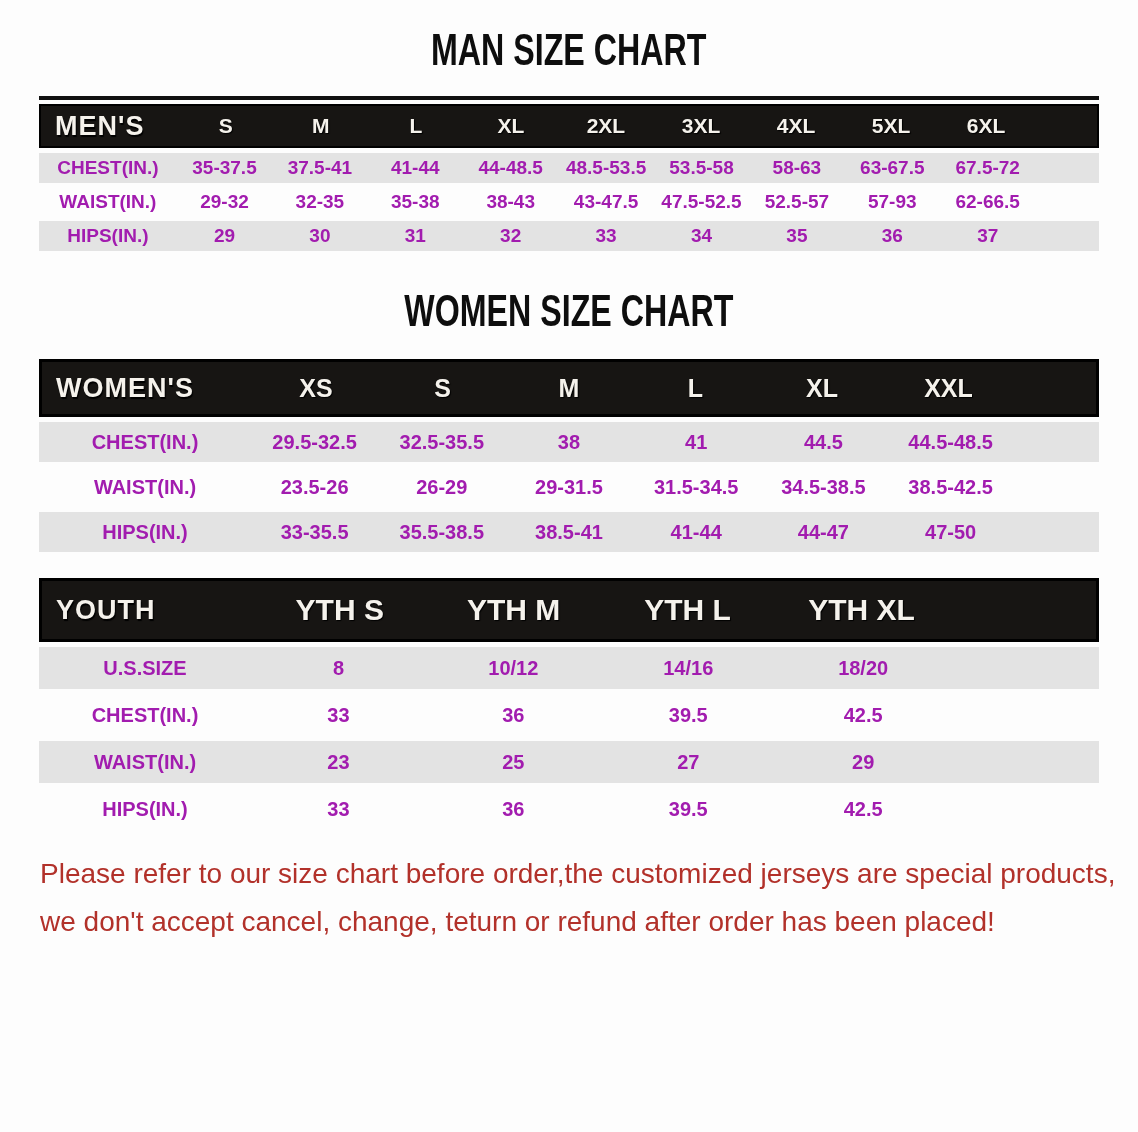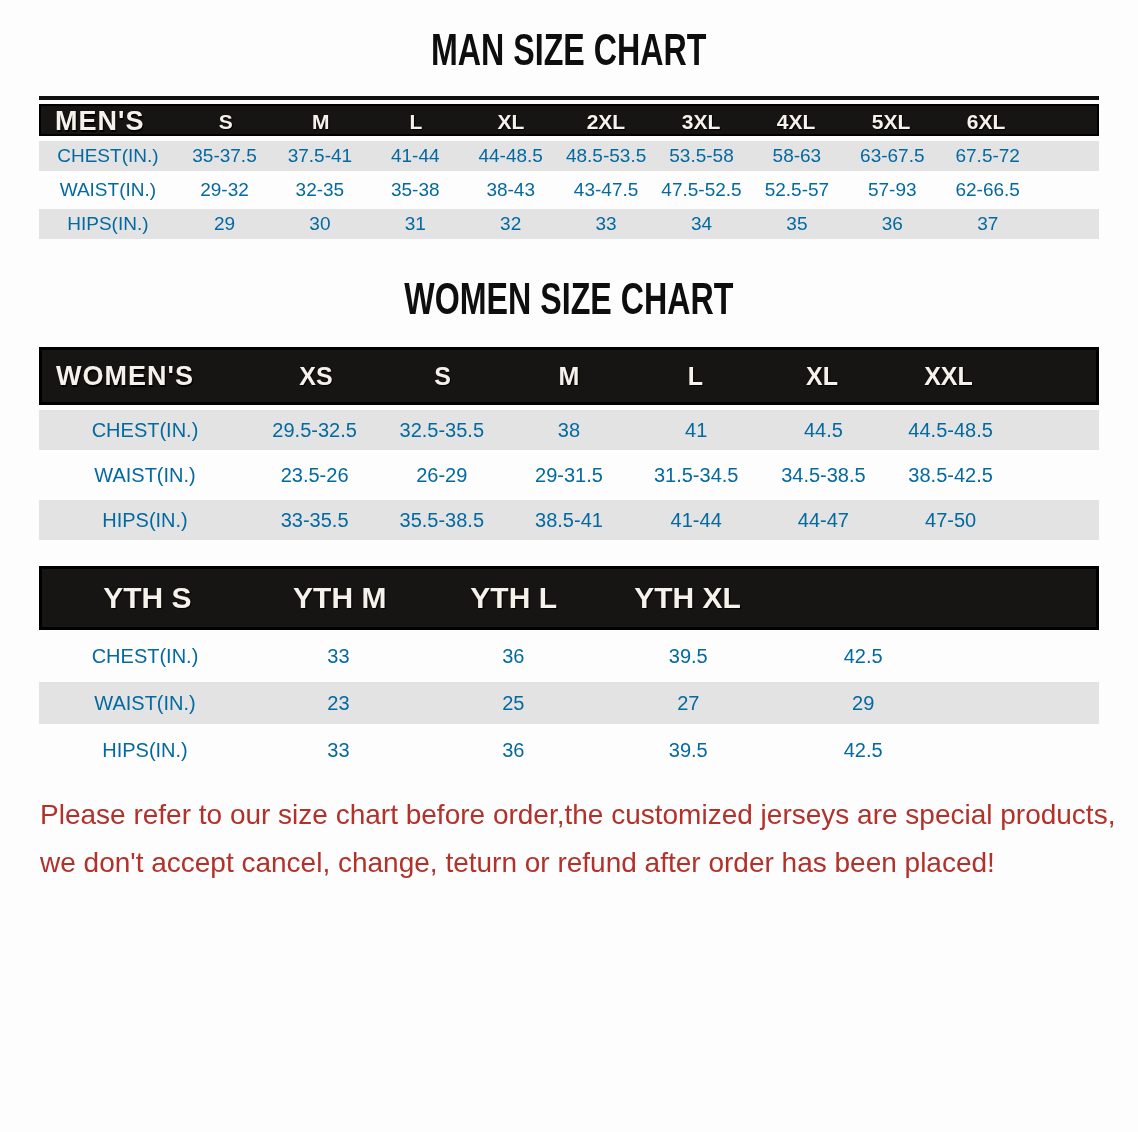--- a/index.html
+++ b/index.html
@@ -69,21 +69,21 @@
   }
   .tbl-men   .t-row { grid-template-columns: 13% repeat(9, 1fr) 6%; }
   .tbl-women .t-row { grid-template-columns: 20% repeat(6, 1fr) 8%; }
   .tbl-youth .t-row { grid-template-columns: 20% repeat(4, 1fr) 14%; }
   .t-header {
     background: #171513;
     border: 3px solid #000000;
     color: #f5f2ec;
     margin-bottom: 5px;
   }
-  .tbl-men   .t-header { height: 32px; border-width: 2px; }
+  .tbl-men   .t-header { height: 44px; border-width: 2px; }
   .tbl-women .t-header { height: 58px; }
   .tbl-youth .t-header { height: 64px; }
   .t-header-label {
     font-weight: 800;
     padding-left: 14px;
     text-align: left;
     font-size: 27px;
     letter-spacing: 1px;
     text-shadow: 1px 2px 1px #000;
     white-space: nowrap;
@@ -91,21 +91,22 @@
   .t-header-col {
     text-align: center;
     font-weight: 700;
     text-shadow: 1px 1px 1px #000;
     white-space: nowrap;
   }
   .tbl-men   .t-header-col { font-size: 21px; }
   .tbl-women .t-header-col { font-size: 25px; }
   .tbl-youth .t-header-col { font-size: 30px; }
   .t-data {
-    color: #0369a1;
+    color: #a21caf;
+    font-weight: bold;
   }
   .tbl-men   .t-data { height: 30px; margin-bottom: 4px; font-size: 19px; }
   .tbl-women .t-data { height: 40px; margin-bottom: 5px; font-size: 20px; }
   .tbl-youth .t-data { height: 42px; margin-bottom: 5px; font-size: 20px; }
   .t-data.shade { background: #e3e3e3; }
   .t-data.plain { background: #fdfdfd; }
   .t-label-cell {
     text-align: center;
     white-space: nowrap;
   }
@@ -231,24 +232,33 @@
         <div class="t-cell t-value-cell">38.5-41</div>
         <div class="t-cell t-value-cell">41-44</div>
         <div class="t-cell t-value-cell">44-47</div>
         <div class="t-cell t-value-cell">47-50</div>
         <div class="t-cell t-spacer"></div>
       </div>
     </div>
 
   <div class="size-table tbl-youth">
       <div class="t-row t-header">
+        <div class="t-cell t-header-label">YOUTH</div>
         <div class="t-cell t-header-col">YTH S</div>
         <div class="t-cell t-header-col">YTH M</div>
         <div class="t-cell t-header-col">YTH L</div>
         <div class="t-cell t-header-col">YTH XL</div>
+        <div class="t-cell t-spacer"></div>
+      </div>
+      <div class="t-row t-data shade">
+        <div class="t-cell t-label-cell">U.S.SIZE</div>
+        <div class="t-cell t-value-cell">8</div>
+        <div class="t-cell t-value-cell">10/12</div>
+        <div class="t-cell t-value-cell">14/16</div>
+        <div class="t-cell t-value-cell">18/20</div>
         <div class="t-cell t-spacer"></div>
       </div>
       <div class="t-row t-data plain">
         <div class="t-cell t-label-cell">CHEST(IN.)</div>
         <div class="t-cell t-value-cell">33</div>
         <div class="t-cell t-value-cell">36</div>
         <div class="t-cell t-value-cell">39.5</div>
         <div class="t-cell t-value-cell">42.5</div>
         <div class="t-cell t-spacer"></div>
       </div>

